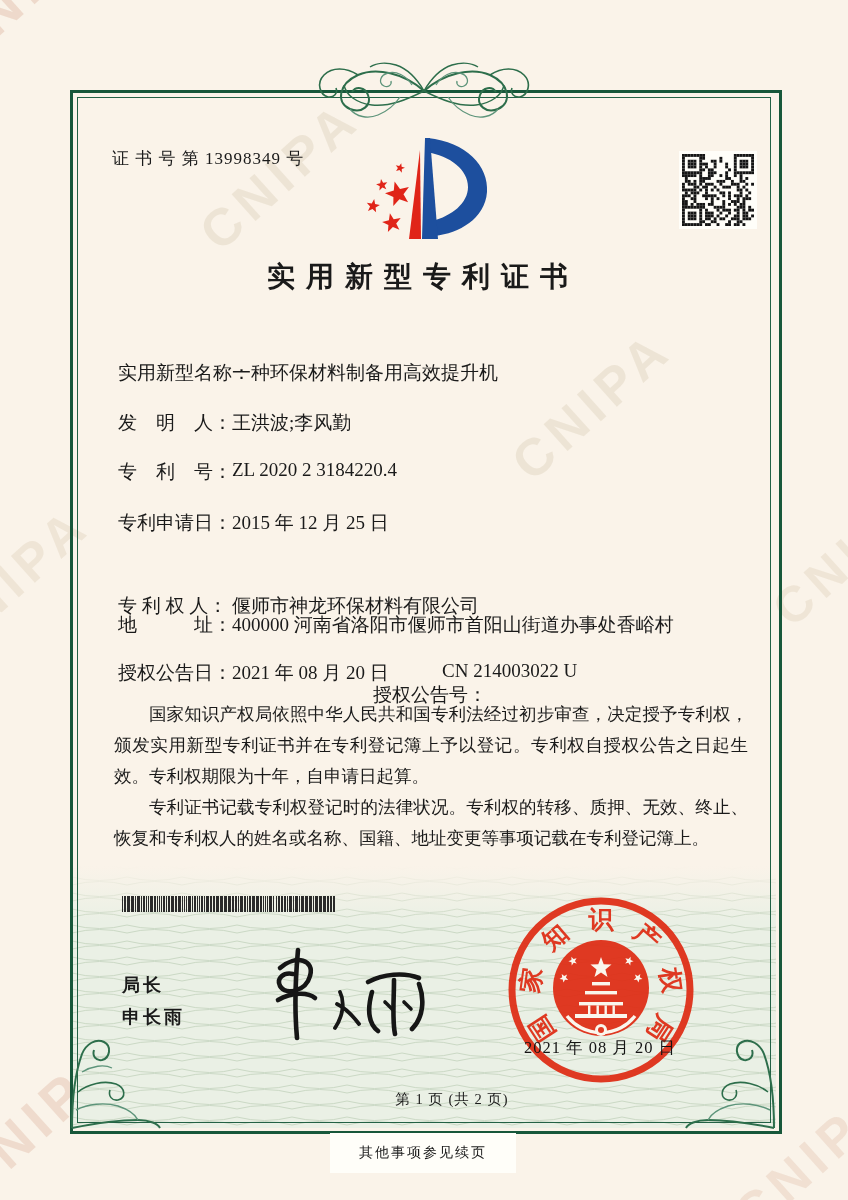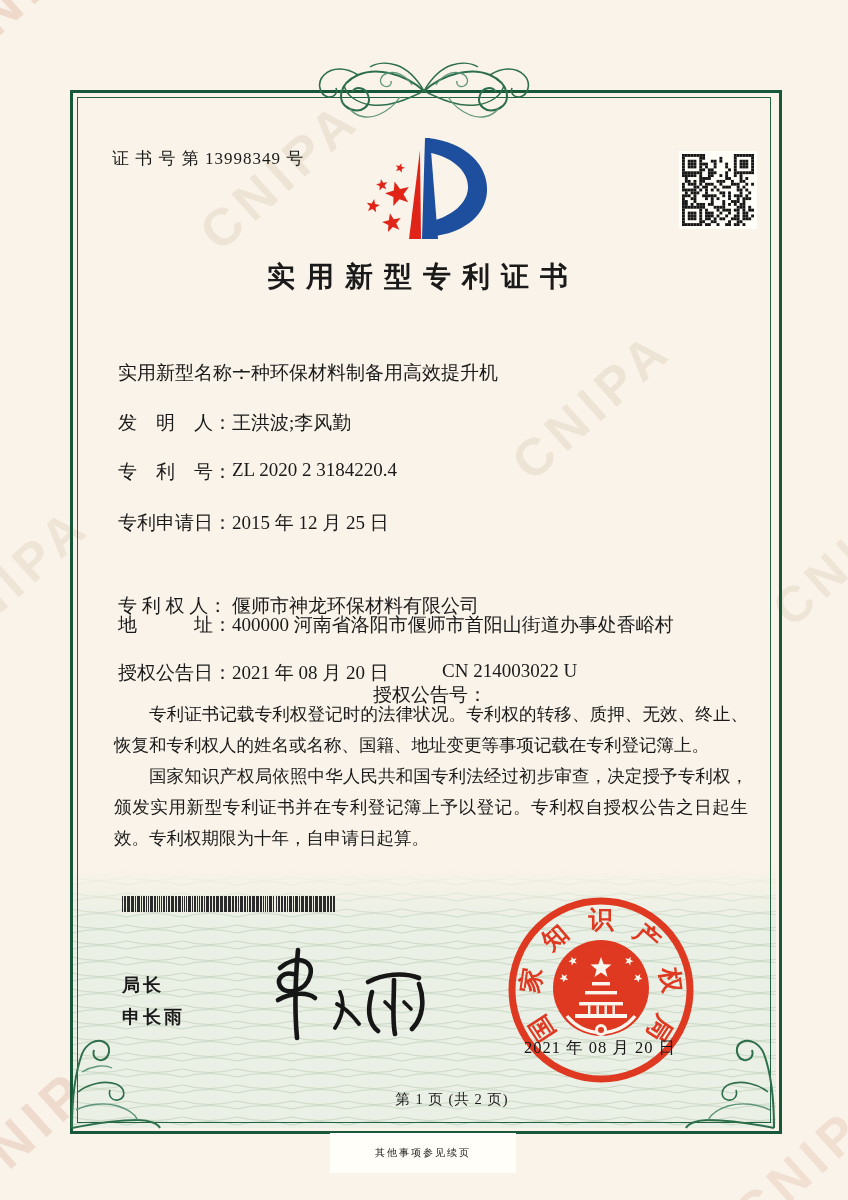--- a/index.html
+++ b/index.html
@@ -38,21 +38,21 @@
   .barcode{position:absolute; left:122px; top:896px; z-index:4;}
   .signer{position:absolute; left:122px; z-index:4; font-size:18px; letter-spacing:3px;font-weight:bold;}
   .sig{position:absolute; left:252px; top:944px; z-index:4;}
   .seal{position:absolute; left:488px; top:877px; width:226px; height:226px; z-index:5; opacity:.93;}
   .seal-date{position:absolute; left:500px; top:1037px; width:200px; text-align:center;
     font-size:16.5px; letter-spacing:1px; z-index:6; color:#141414;}
   .page-info{position:absolute; left:70px; top:1090px; width:764px; text-align:center;
     font-size:14.5px; z-index:4; letter-spacing:1px;}
   .foot-note{position:absolute; left:330px; top:1133px; width:186px; height:40px; z-index:4;
     background:#fffef9; display:flex; align-items:center; justify-content:center;
-    font-size:10px; letter-spacing:2px;}
+    font-size:14px; letter-spacing:2px;}
 </style>
 </head>
 <body>
 
 <div class="page">
 
   <div id="wm-layer">
       <div class="wm" style="left: -30px; top: 15px; font-size: 56px; color: rgba(224, 186, 166, 0.45); transform: rotate(-42deg);">CNIPA</div>
       <div class="wm" style="left: 228px; top: 202px; font-size: 52px; color: rgba(210, 196, 170, 0.3); transform: rotate(-42deg);">CNIPA</div>
       <div class="wm" style="left: 540px; top: 432px; font-size: 52px; color: rgba(210, 196, 170, 0.3); transform: rotate(-42deg);">CNIPA</div>
@@ -491,22 +491,22 @@
     <span class="val">400000 河南省洛阳市偃师市首阳山街道办事处香峪村</span>
   </div>
   <div class="frow" style="top:660px;">
     <span class="lab">授权公告日：</span>
     <span class="val">2021 年 08 月 20 日</span>
     <span class="lab2">授权公告号：</span>
     <span class="val2">CN 214003022 U</span>
   </div>
 
   <div class="paras">
+    <p>国家知识产权局依照中华人民共和国专利法经过初步审查，决定授予专利权，颁发实用新型专利证书并在专利登记簿上予以登记。专利权自授权公告之日起生效。专利权期限为十年，自申请日起算。</p>
     <p>专利证书记载专利权登记时的法律状况。专利权的转移、质押、无效、终止、恢复和专利权人的姓名或名称、国籍、地址变更等事项记载在专利登记簿上。</p>
-    <p>国家知识产权局依照中华人民共和国专利法经过初步审查，决定授予专利权，颁发实用新型专利证书并在专利登记簿上予以登记。专利权自授权公告之日起生效。专利权期限为十年，自申请日起算。</p>
   </div>
 
   <svg id="barcode-svg" class="barcode" width="216" height="16">
       <rect x="0" y="0" width="1" height="16" fill="#2a2a2a"></rect>
       <rect x="2" y="0" width="2" height="16" fill="#2a2a2a"></rect>
       <rect x="5" y="0" width="3" height="16" fill="#2a2a2a"></rect>
       <rect x="9" y="0" width="3" height="16" fill="#2a2a2a"></rect>
       <rect x="13" y="0" width="1" height="16" fill="#2a2a2a"></rect>
       <rect x="15" y="0" width="3" height="16" fill="#2a2a2a"></rect>
       <rect x="19" y="0" width="1" height="16" fill="#2a2a2a"></rect>

